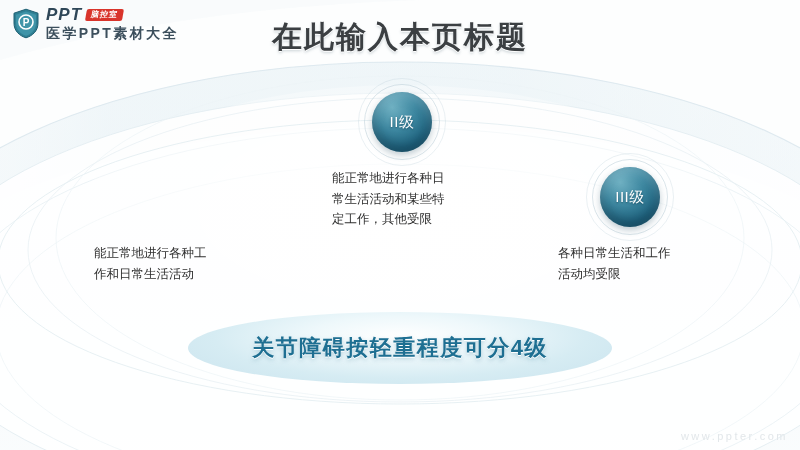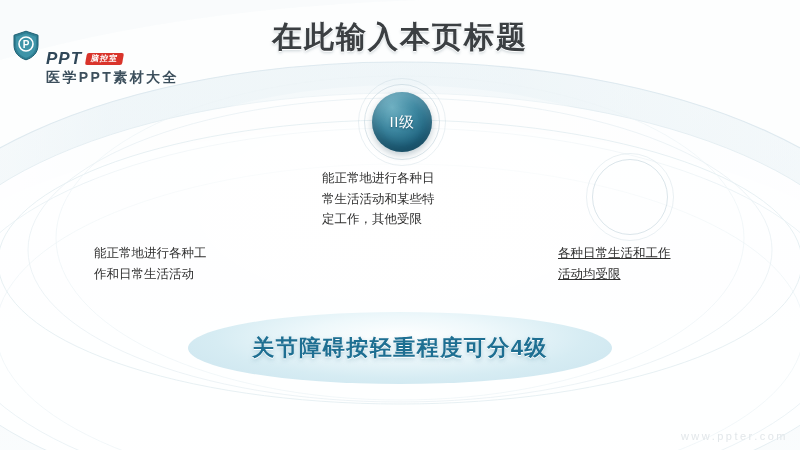--- a/index.html
+++ b/index.html
@@ -11,21 +11,21 @@
   }
   #slide{position:absolute;inset:0;width:800px;height:450px;overflow:hidden;background:#fdfefe;}
 
   
   #bg-art{position:absolute;inset:0;width:800px;height:450px;pointer-events:none;}
 
   
   #logo{position:absolute;left:12px;top:6px;display:flex;align-items:center;gap:6px;}
   #logo-shield{width:28px;height:31px;flex:0 0 auto;}
   #logo-text{display:flex;flex-direction:column;line-height:1;}
-  .logo-row1{display:flex;align-items:center;gap:4px;margin-top:44px;}
+  .logo-row1{display:flex;align-items:center;gap:4px;}
   .logo-ppt{
     font-family:"Liberation Sans",sans-serif;
     font-weight:bold;font-style:italic;font-size:17px;letter-spacing:1px;
     color:#2f4758;
   }
   .logo-badge{
     background:#d9342b;color:#fff;font-size:8px;font-weight:bold;
     padding:1.5px 5px 2px 5px;border-radius:2px;letter-spacing:1px;
     transform:skewX(-10deg);white-space:nowrap;
   }
@@ -163,29 +163,32 @@
   <div class="desc" style="left:94px;top:243px;width:175px;">能正常地进行各种工
 作和日常生活活动</div>
 
   <div class="node" style="left:366px;top:86px;width:72px;height:72px;">
     <div class="halo h2" style="left:-8px;top:-8px;width:86px;height:86px;"></div>
     <div class="halo" style="left:-2px;top:-2px;width:74px;height:74px;"></div>
     <div class="circle" style="left:6px;top:6px;width:60px;height:60px;">
       <span class="circle-label">II级</span>
     </div>
   </div>
-  <div class="desc" style="left:322px;top:168px;width:175px;">能正常地进行各种日
+  <div class="desc" style="left:332px;top:168px;width:175px;">能正常地进行各种日
 常生活活动和某些特
 定工作，其他受限</div>
 
   <div class="node" style="left:594px;top:161px;width:72px;height:72px;">
     <div class="halo h2" style="left:-8px;top:-8px;width:86px;height:86px;"></div>
     <div class="halo" style="left:-2px;top:-2px;width:74px;height:74px;"></div>
+    <div class="circle" style="left:6px;top:6px;width:60px;height:60px;">
+      <span class="circle-label">III级</span>
+    </div>
   </div>
-  <div class="desc" style="left:558px;top:243px;width:175px;text-decoration:underline;">各种日常生活和工作
+  <div class="desc" style="left:558px;top:243px;width:175px;">各种日常生活和工作
 活动均受限</div>
 
   <div id="banner">
     <span id="banner-label">关节障碍按轻重程度可分4级</span>
   </div>
 
   <div id="footer">www.ppter.com</div>
 
 </div>
 

